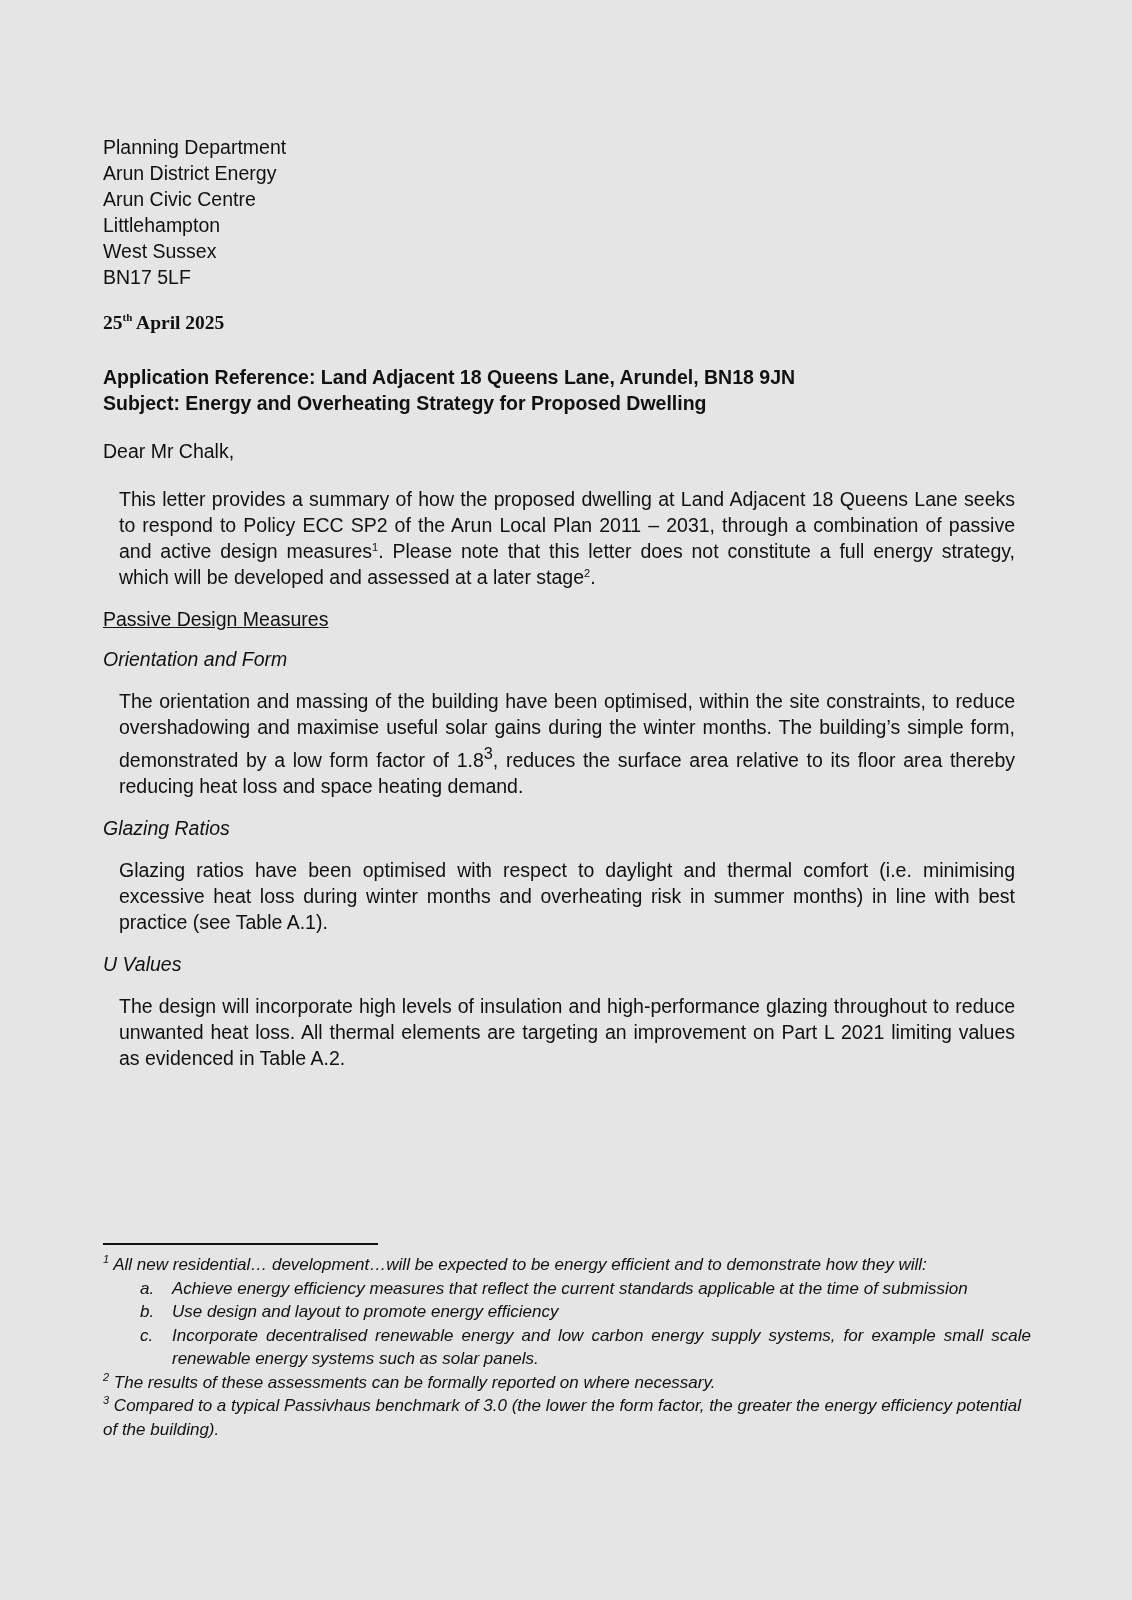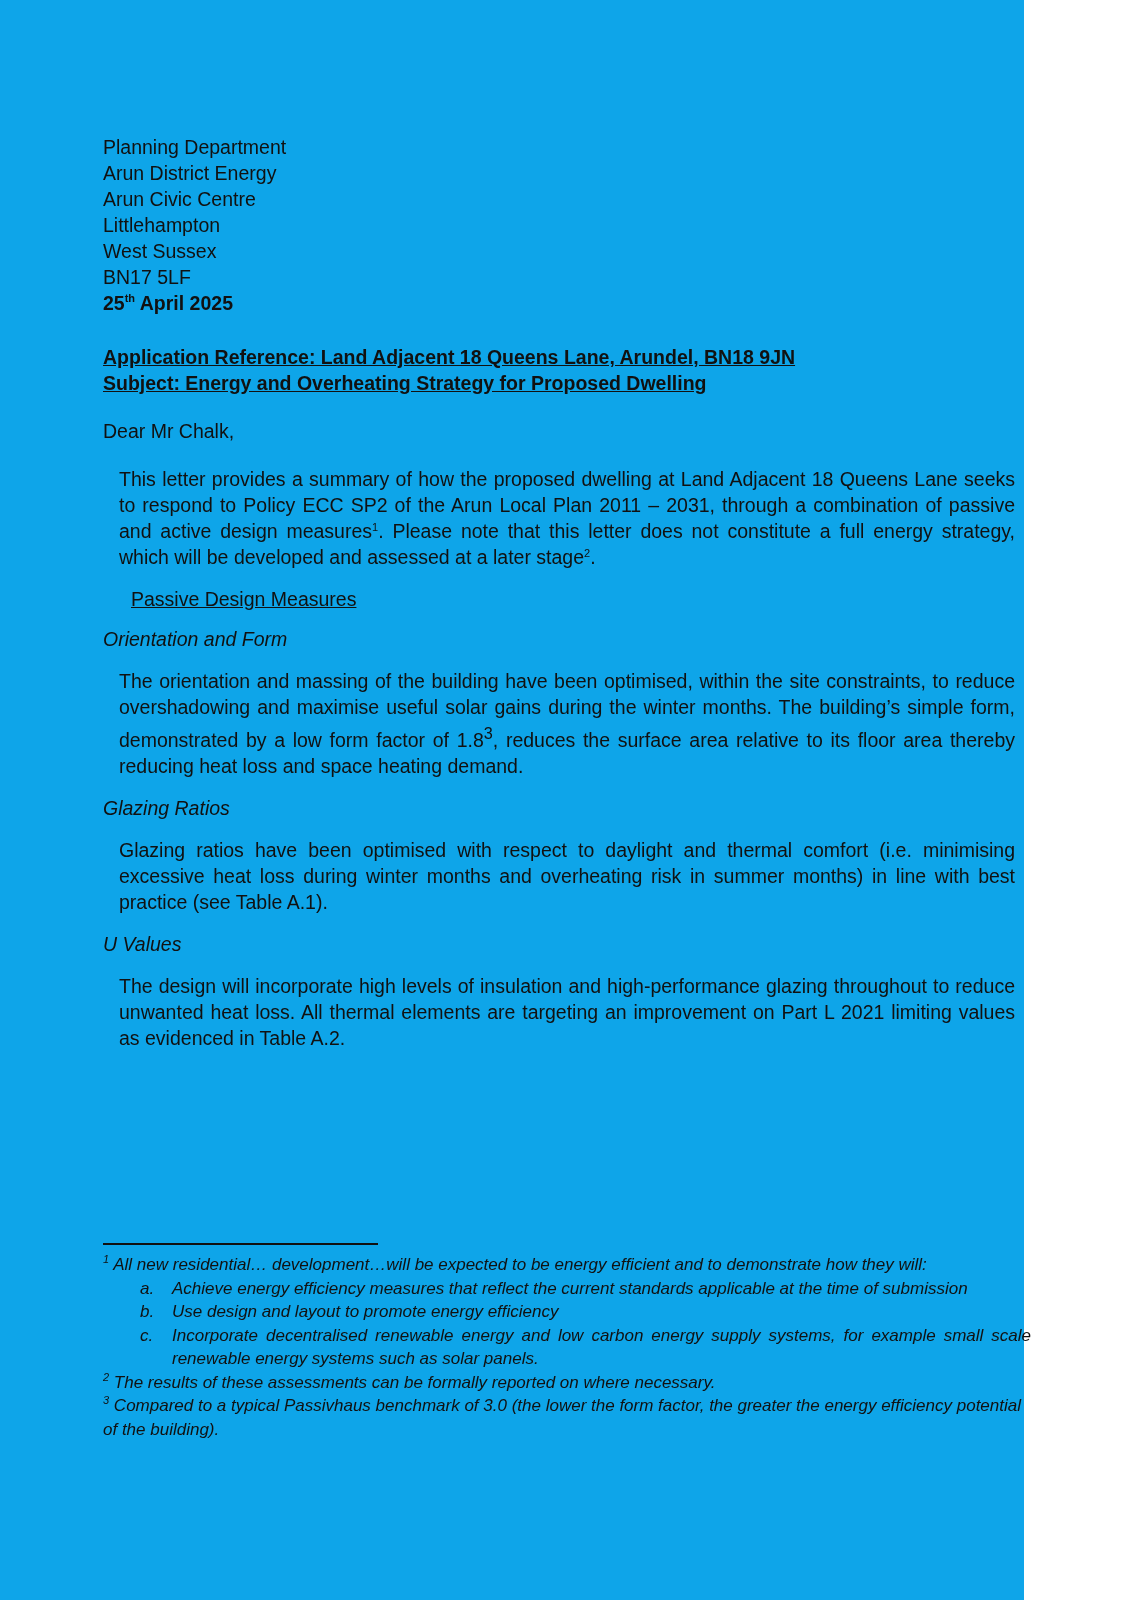--- a/index.html
+++ b/index.html
@@ -1,30 +1,30 @@
 <!DOCTYPE html>
 <html><head>
 <meta charset="utf-8">
 <style>
   html, body { margin: 0; padding: 0; background: #ffffff; }
   body {
     width: 1132px; height: 1600px; position: relative; overflow: hidden;
     font-family: "Liberation Sans", sans-serif; color: #111111;
   }
-  .page { position: absolute; left: 0; top: 0; width: 1024px; height: 1600px; background: #0ea5e9; }
+  .page { position: absolute; left: 0; top: 0; width: 1132px; height: 1600px; background: #e5e5e5; }
   .content { position: absolute; left: 103px; top: 134px; width: 928px; font-size: 19.5px; line-height: 26px; }
   .address div { height: 26px; }
-  .date { font-weight: bold; }
+  .date { margin-top: 20px; font-weight: bold; font-family: Liberation Serif, serif; }
   .date sup { font-size: 11px; vertical-align: 8px; line-height: 0; }
-  .ref { margin-top: 28px; font-weight: bold; text-decoration: underline; }
+  .ref { margin-top: 28px; font-weight: bold; }
   .salutation { margin-top: 22px; }
   p { margin: 16px; }
   .para { margin-top: 22px; text-align: justify; }
   .para sup, .fn sup { font-size: 11px; vertical-align: 7px; line-height: 0; }
-  .heading-u { margin-top: 14px; text-decoration: underline; margin-left: 28px; }
+  .heading-u { margin-top: 14px; text-decoration: underline; }
   .sub-italic { font-style: italic; margin-top: 14px; }
   .sub-italic + p { text-align: justify; }
   .footer-rule { position: absolute; left: 103px; top: 1243px; width: 275px; height: 2px; background: #111; }
   .footnotes { position: absolute; left: 103px; top: 1253px; width: 928px; font-style: italic; font-size: 17px; line-height: 23.5px; }
   .fn-list { margin: 0; padding-left: 69px; list-style: none; }
   .fn-list li { position: relative; text-align: justify; }
   .fn-list li .marker { position: absolute; left: -32px; }
 </style>
 </head>
 <body>

